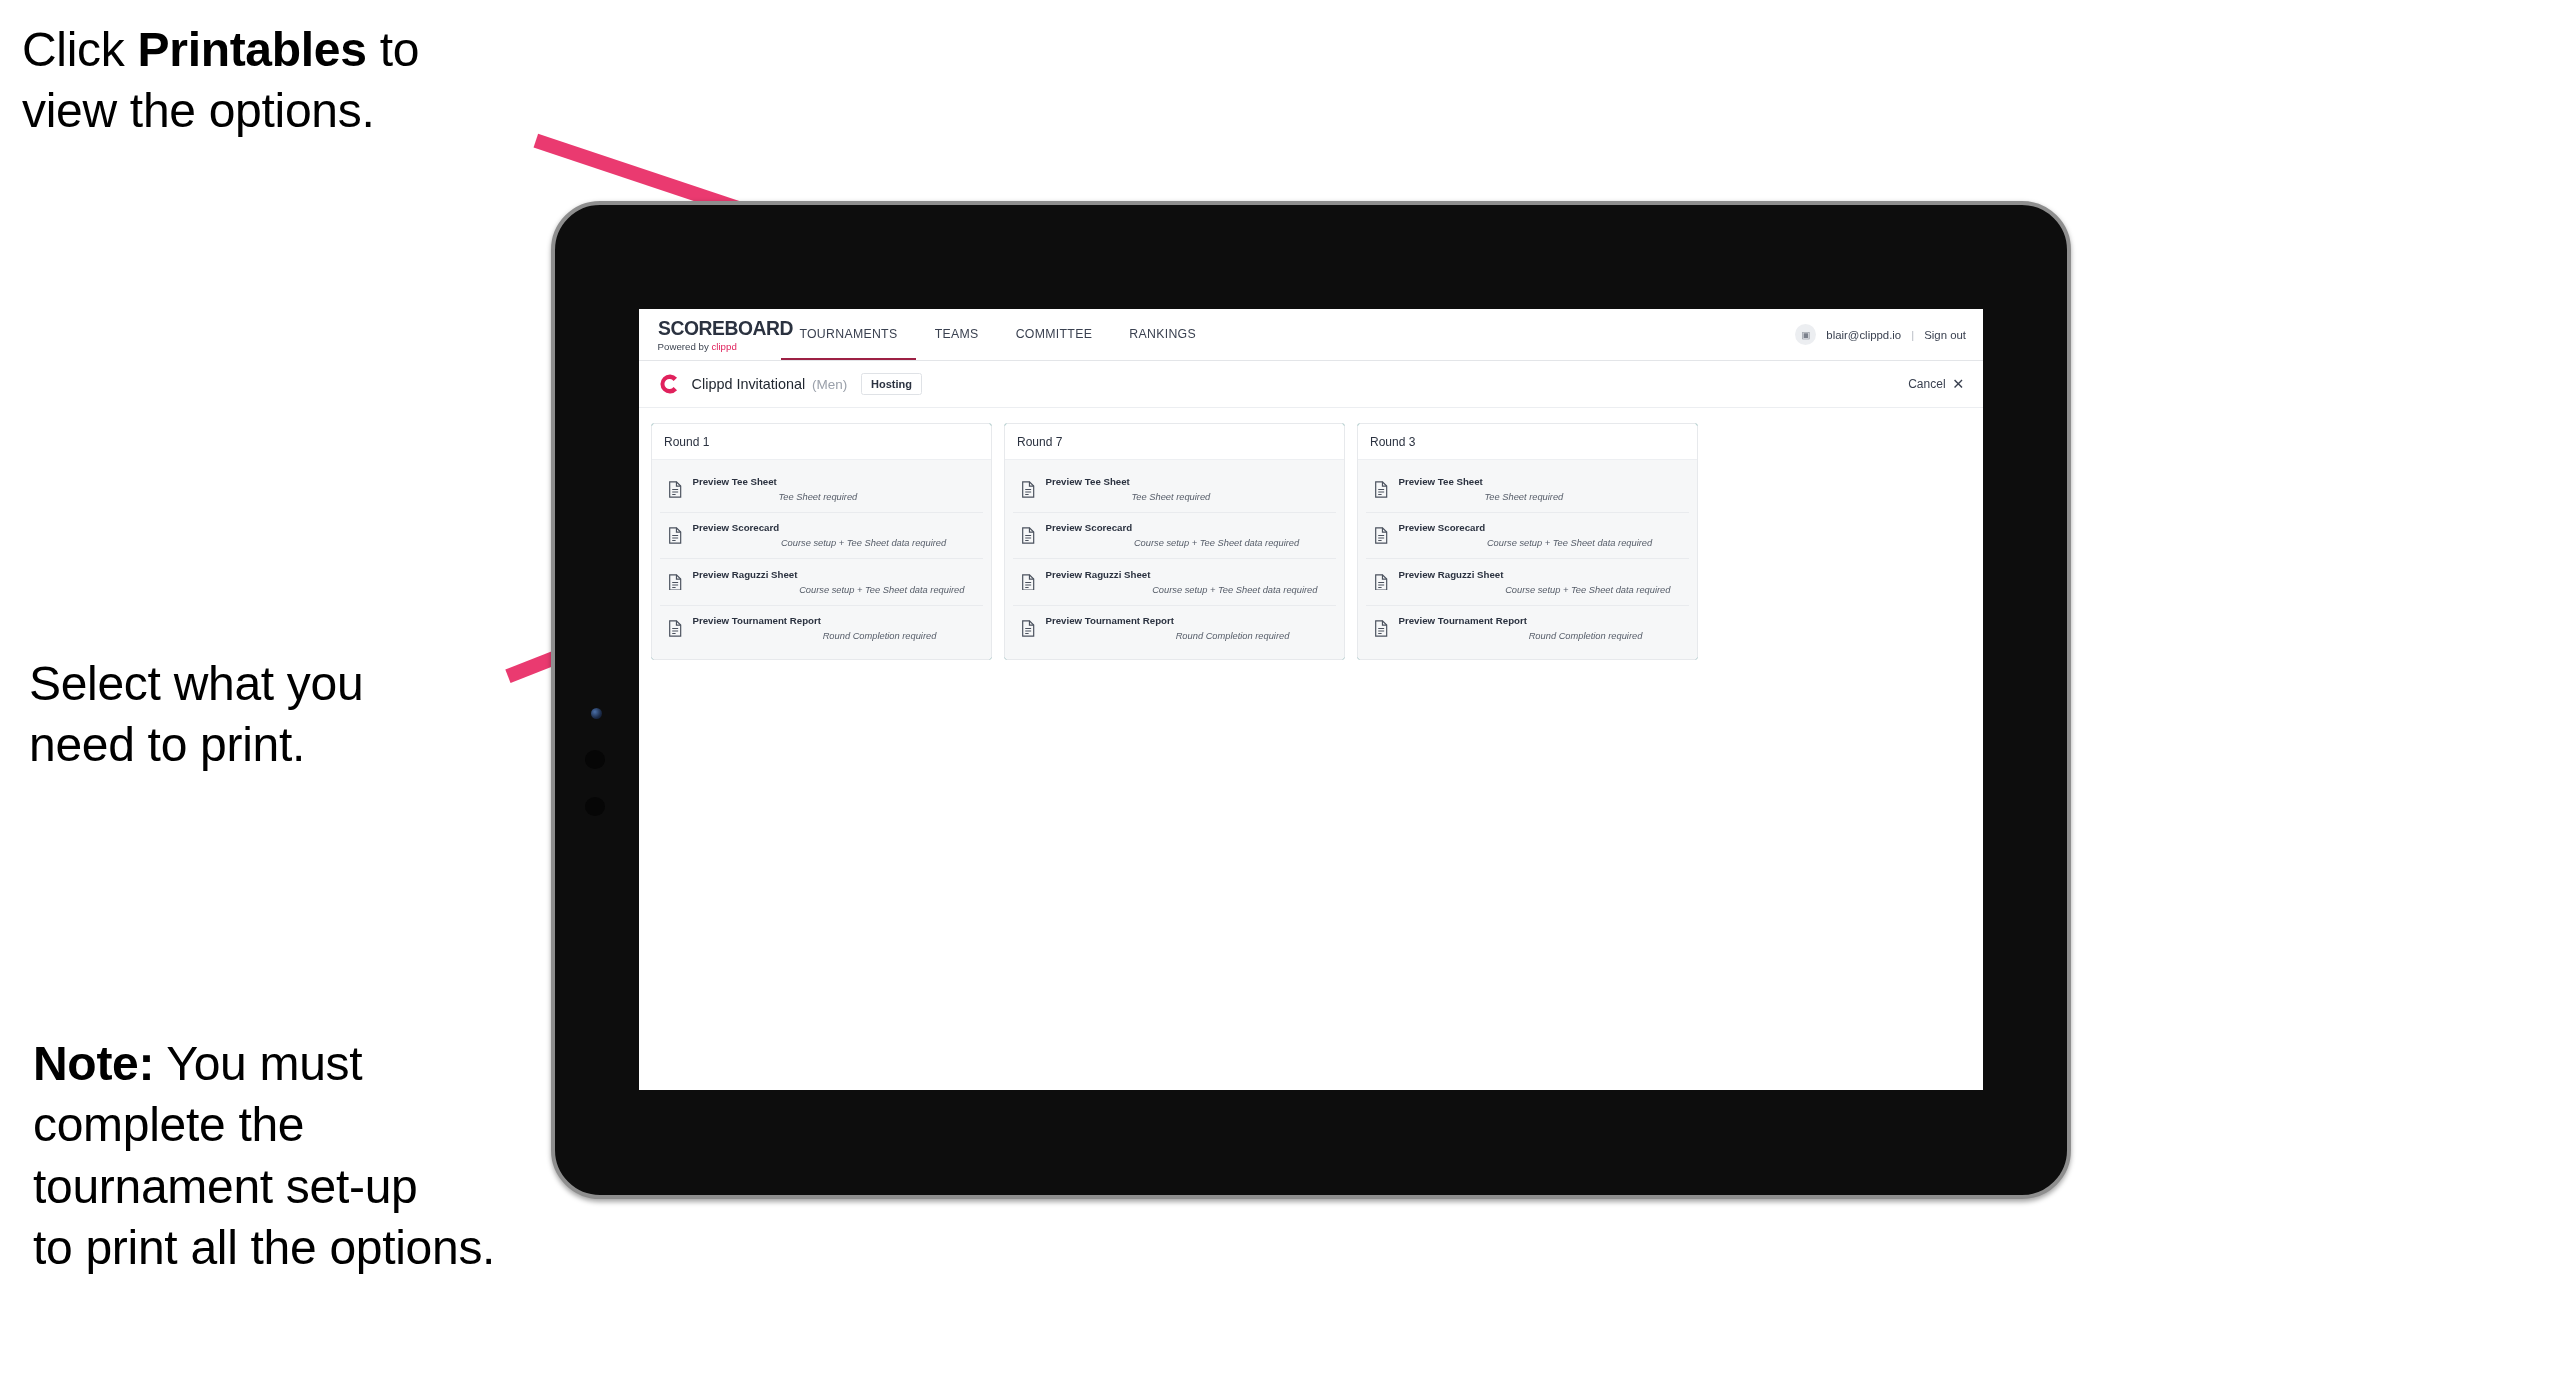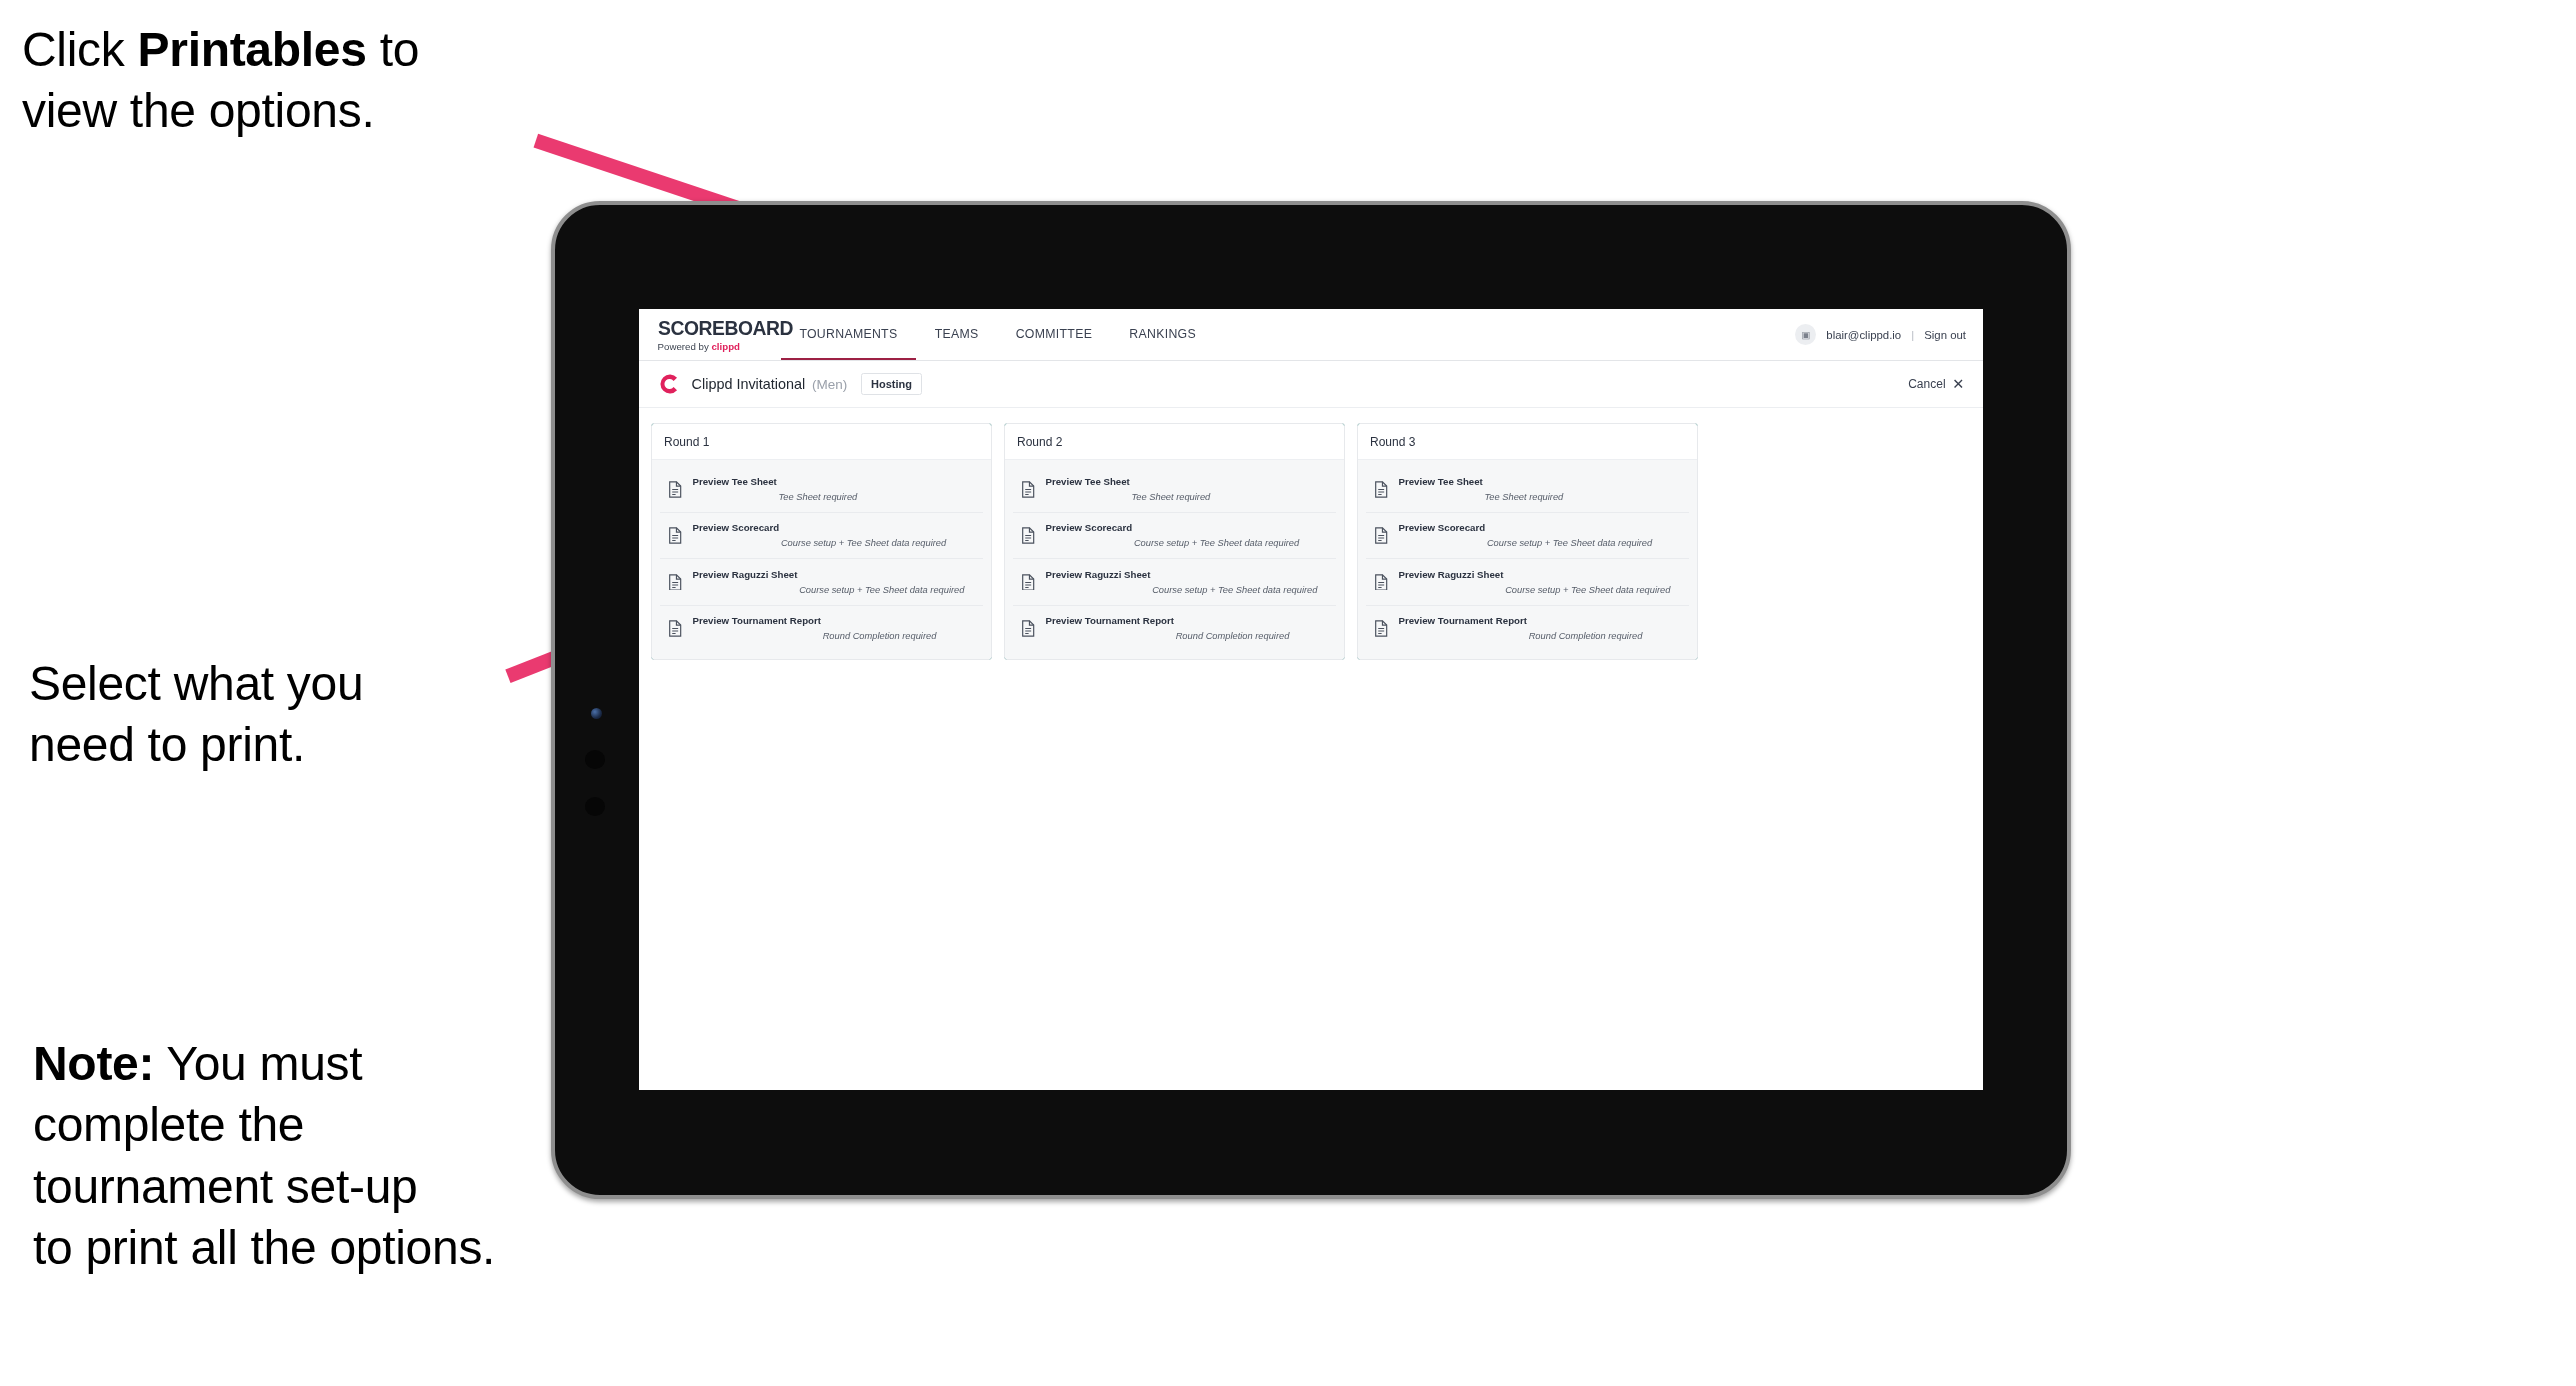--- a/index.html
+++ b/index.html
@@ -65,21 +65,21 @@
     border-bottom: 0.8px solid #e3e5e8;
     display: flex; align-items: center;
   }
   #brand { width: 135px; padding-left: 18.6px; }
   .brand-word {
     font-family: "Liberation Sans", sans-serif;
     font-weight: 700; font-size: 21px; letter-spacing: -0.5px;
     color: #2b3240; line-height: 1; transform: scaleX(.92); transform-origin: left;
   }
   .brand-sub { font-size: 9.7px; color: #3d4450; margin-top: 2.5px; }
-  .brand-sub .clippd { color: #e0215c; font-weight: 700; }
+  .brand-sub .clippd { color: #e0215c; font-weight: 400; }
 
   #mainnav { display: flex; align-items: stretch; height: 100%; margin-left: 6.8px; }
   .mainnav-item {
     display: flex; align-items: center; padding: 0 18.6px;
     font-size: 12.3px; color: #3a4150; letter-spacing: 0.3px;
     border-bottom: 2.5px solid transparent; cursor: pointer;
   }
   .mainnav-item.active { border-bottom-color: #9d2044; }
 
   #account {
@@ -288,21 +288,21 @@
                 </span>
               <span class="pi-text">
                   <span class="pi-title">Preview Tournament Report</span>
                   <span class="pi-sub">Round Completion required</span>
                 </span>
             </div>
           </div>
         </div>
 
         <div class="round-card">
-          <div class="round-head">Round 2</div>
+          <div class="round-head">Round 7</div>
           <div class="round-body">
             <div class="print-item">
               <span class="doc-icon">
                   <svg viewBox="0 0 17 20">
                     <path d="M2 1h8l5 5v13H2z" fill="none" stroke="currentColor" stroke-width="1.4"></path>
                     <path d="M10 1v5h5" fill="none" stroke="currentColor" stroke-width="1.4"></path>
                     <path d="M5 10h7M5 13h7M5 16h4" stroke="currentColor" stroke-width="1.2"></path>
                   </svg>
                 </span>
               <span class="pi-text">

